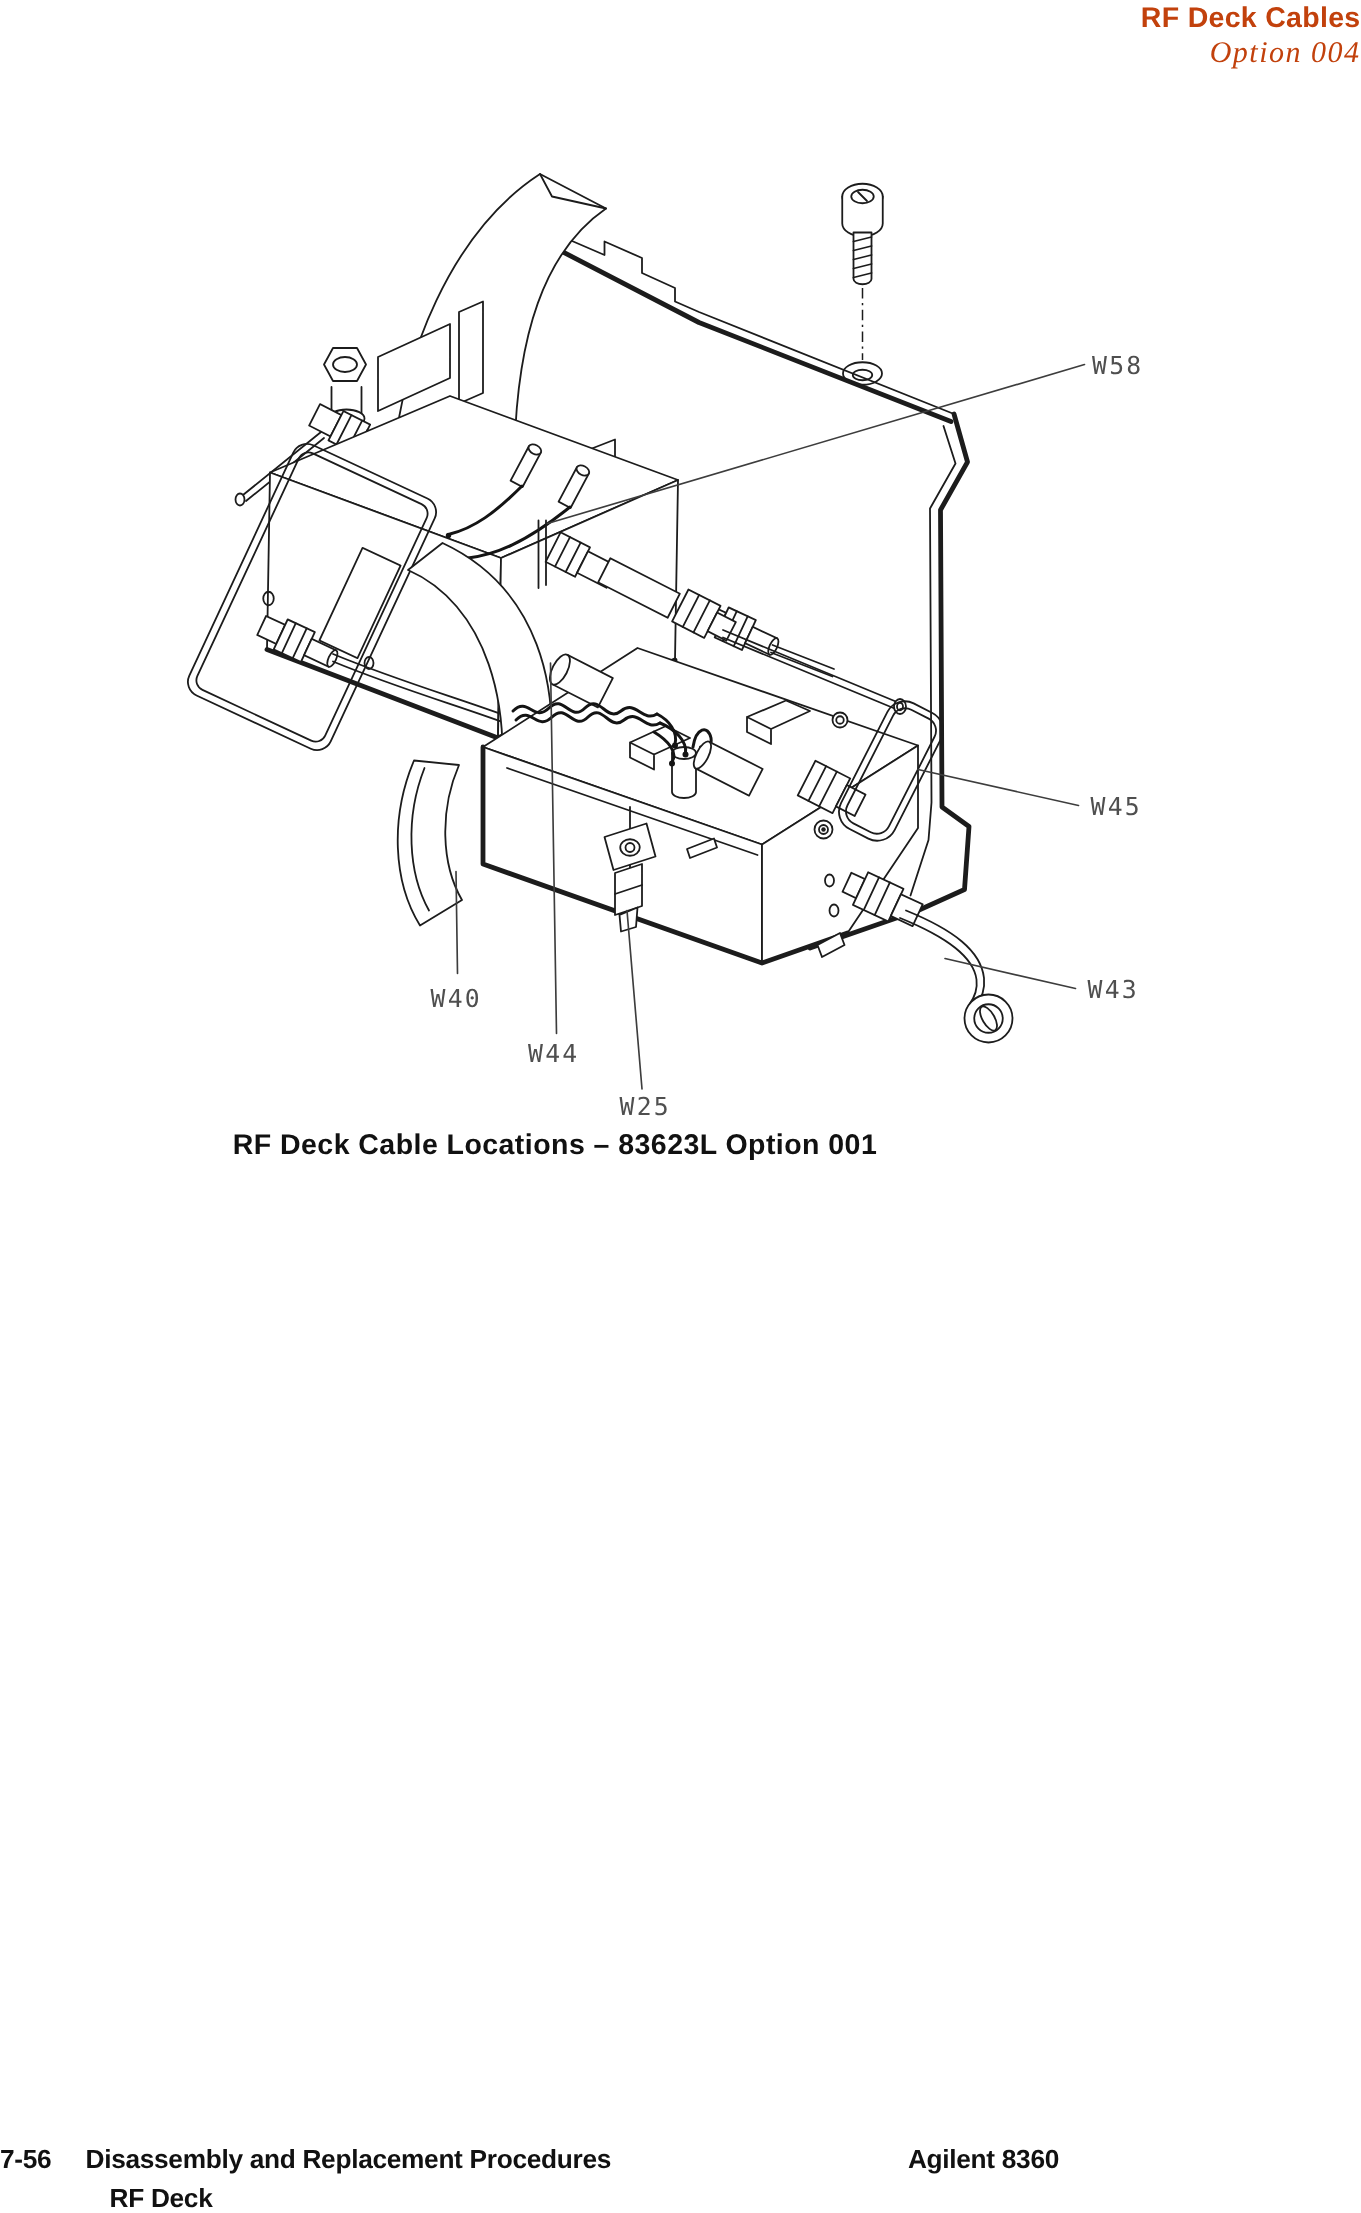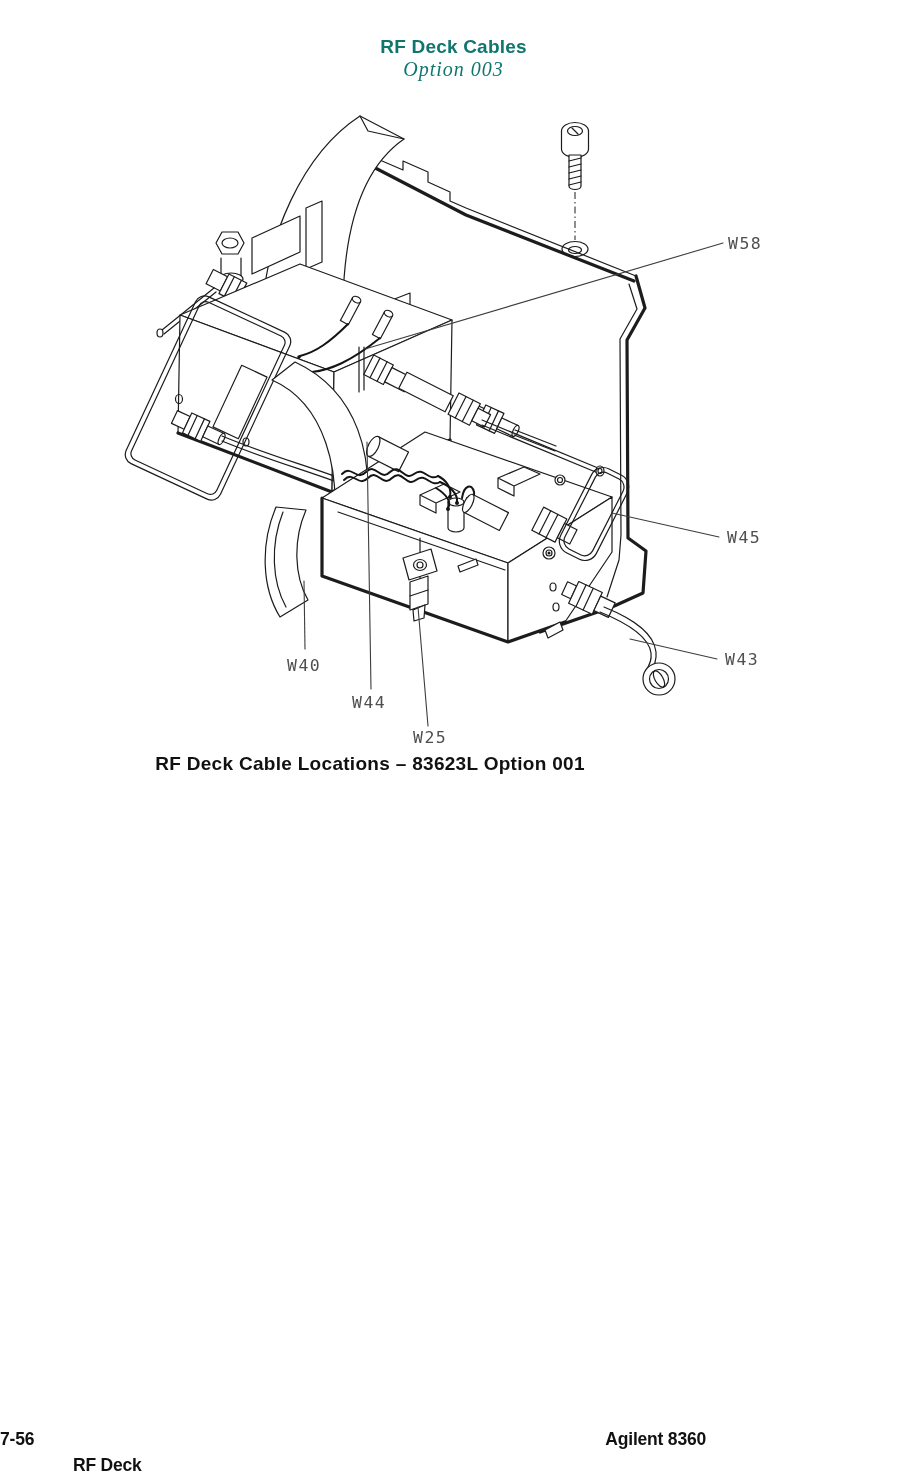--- a/index.html
+++ b/index.html
@@ -1,20 +1,20 @@
 <!DOCTYPE html>
 <html><head>
 <meta charset="utf-8">
 <style>
   html,body{margin:0;padding:0;}
   body{
     width:907px;height:1475px;position:relative;background:#ffffff;
     font-family:"Liberation Sans",sans-serif;overflow:hidden;
   }
-  .header{position:absolute;top:2px;left:0;width:907px;text-align:center;color:#0f766e;margin-top:34px;}
+  .header{position:absolute;top:2px;left:0;width:907px;text-align:right;color:#c2410c;}
   .header .t1,.header .t2{font-size:19px;font-weight:bold;line-height:22px;letter-spacing:.2px;}
   .header .t3{font-family:"Liberation Serif",serif;font-style:italic;font-size:20px;line-height:22px;letter-spacing:1px;}
   .caption{
     position:absolute;top:753px;left:0;width:740px;text-align:center;
     font-size:19px;font-weight:bold;color:#111;letter-spacing:.3px;
   }
   .figure-svg{position:absolute;left:0;top:0;}
   .footer{position:absolute;left:0;top:1429px;width:721px;height:46px;
     font-weight:bold;font-size:17.5px;color:#111;letter-spacing:-.2px;}
   .footer .pg{position:absolute;left:0;top:0;}
@@ -29,21 +29,21 @@
   .wire{fill:none;stroke:#141414;stroke-width:2;stroke-linecap:round;}
   .leader{fill:none;stroke:#3d3d3d;stroke-width:1.1;stroke-linecap:round;}
   .callout{font-family:"DejaVu Sans Mono",monospace;font-size:16.5px;letter-spacing:1.5px;fill:#4f4f4f;}
   .dashdot{fill:none;stroke:#1c1c1c;stroke-width:1;stroke-dasharray:7 3 1.5 3;}
 </style>
 </head>
 <body>
 
 <div class="header">
   <div class="t1">RF Deck Cables</div>
-  <div class="t3">Option 003</div>
+  <div class="t3">Option 004</div>
 </div>
 
 <svg class="figure-svg" width="907" height="1475" viewBox="0 0 907 1475" xmlns="http://www.w3.org/2000/svg">
 
   <g>
     <path class="fillonly" d="M352,148 L403,170 L403,161 L428,172 L428,182 L450,192 L450,201 L466,208
       L636,276 L645,308 L627,340 L628,538 L646,551 L643,593 L612,607 L540,632
       L430,570 L330,480 L300,330 Z"></path>
     <path class="ln" d="M352,148 L403,170 L403,161 L428,172 L428,182 L450,192 L450,201 L466,208 L636,276"></path>
     <path class="thick" d="M356,158 L466,215 L634,281"></path>
@@ -270,15 +270,16 @@
     <text class="callout" x="287" y="671">W40</text>
     <text class="callout" x="352" y="708">W44</text>
     <text class="callout" x="413" y="743">W25</text>
   </g>
 </svg>
 
 <div class="caption">RF Deck Cable Locations – 83623L Option 001</div>
 
 <div class="footer">
   <span class="pg">7-56</span>
+  <span class="ch">Disassembly and Replacement Procedures</span>
   <span class="pr">Agilent 8360</span>
   <span class="se">RF Deck</span>
 </div>
 
 </body></html>

